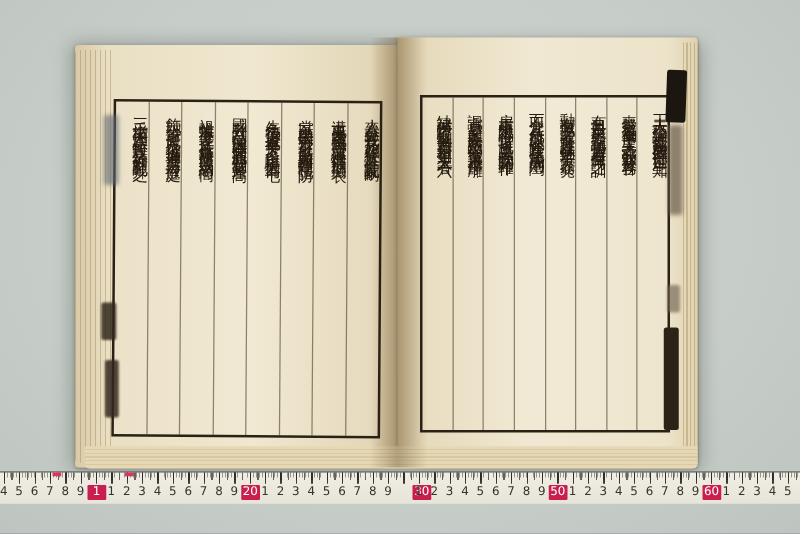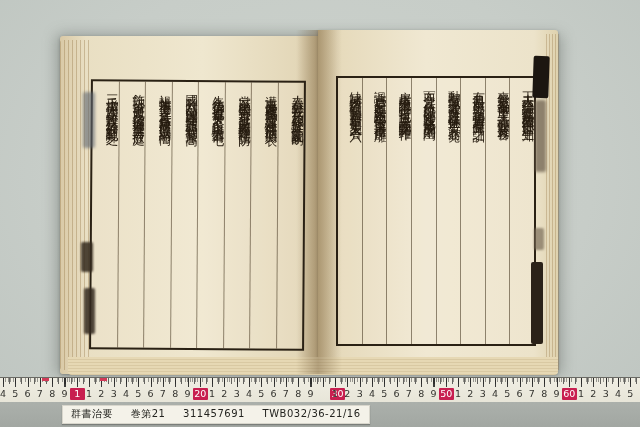--- a/index.html
+++ b/index.html
@@ -167,22 +167,14 @@
         <span class="rnum" style="left: 574.1px;">1</span>
         <span class="rnum" style="left: 586.4px;">2</span>
         <span class="rnum" style="left: 598.7px;">3</span>
         <span class="rnum" style="left: 611px;">4</span>
         <span class="rnum" style="left: 623.3px;">5</span>
       </div>
     <div class="cal-dash" style="left:42px"></div>
     <div class="cal-dash" style="left:100px"></div>
   </div>
 
-  <div class="caption-bar">
-    <div class="caption-label">
-      <span>群書治要</span>
-      <span>巻第21</span>
-      <span>311457691</span>
-      <span>TWB032/36-21/16</span>
-    </div>
-  </div>
 
 </div>
 
 </body></html>

